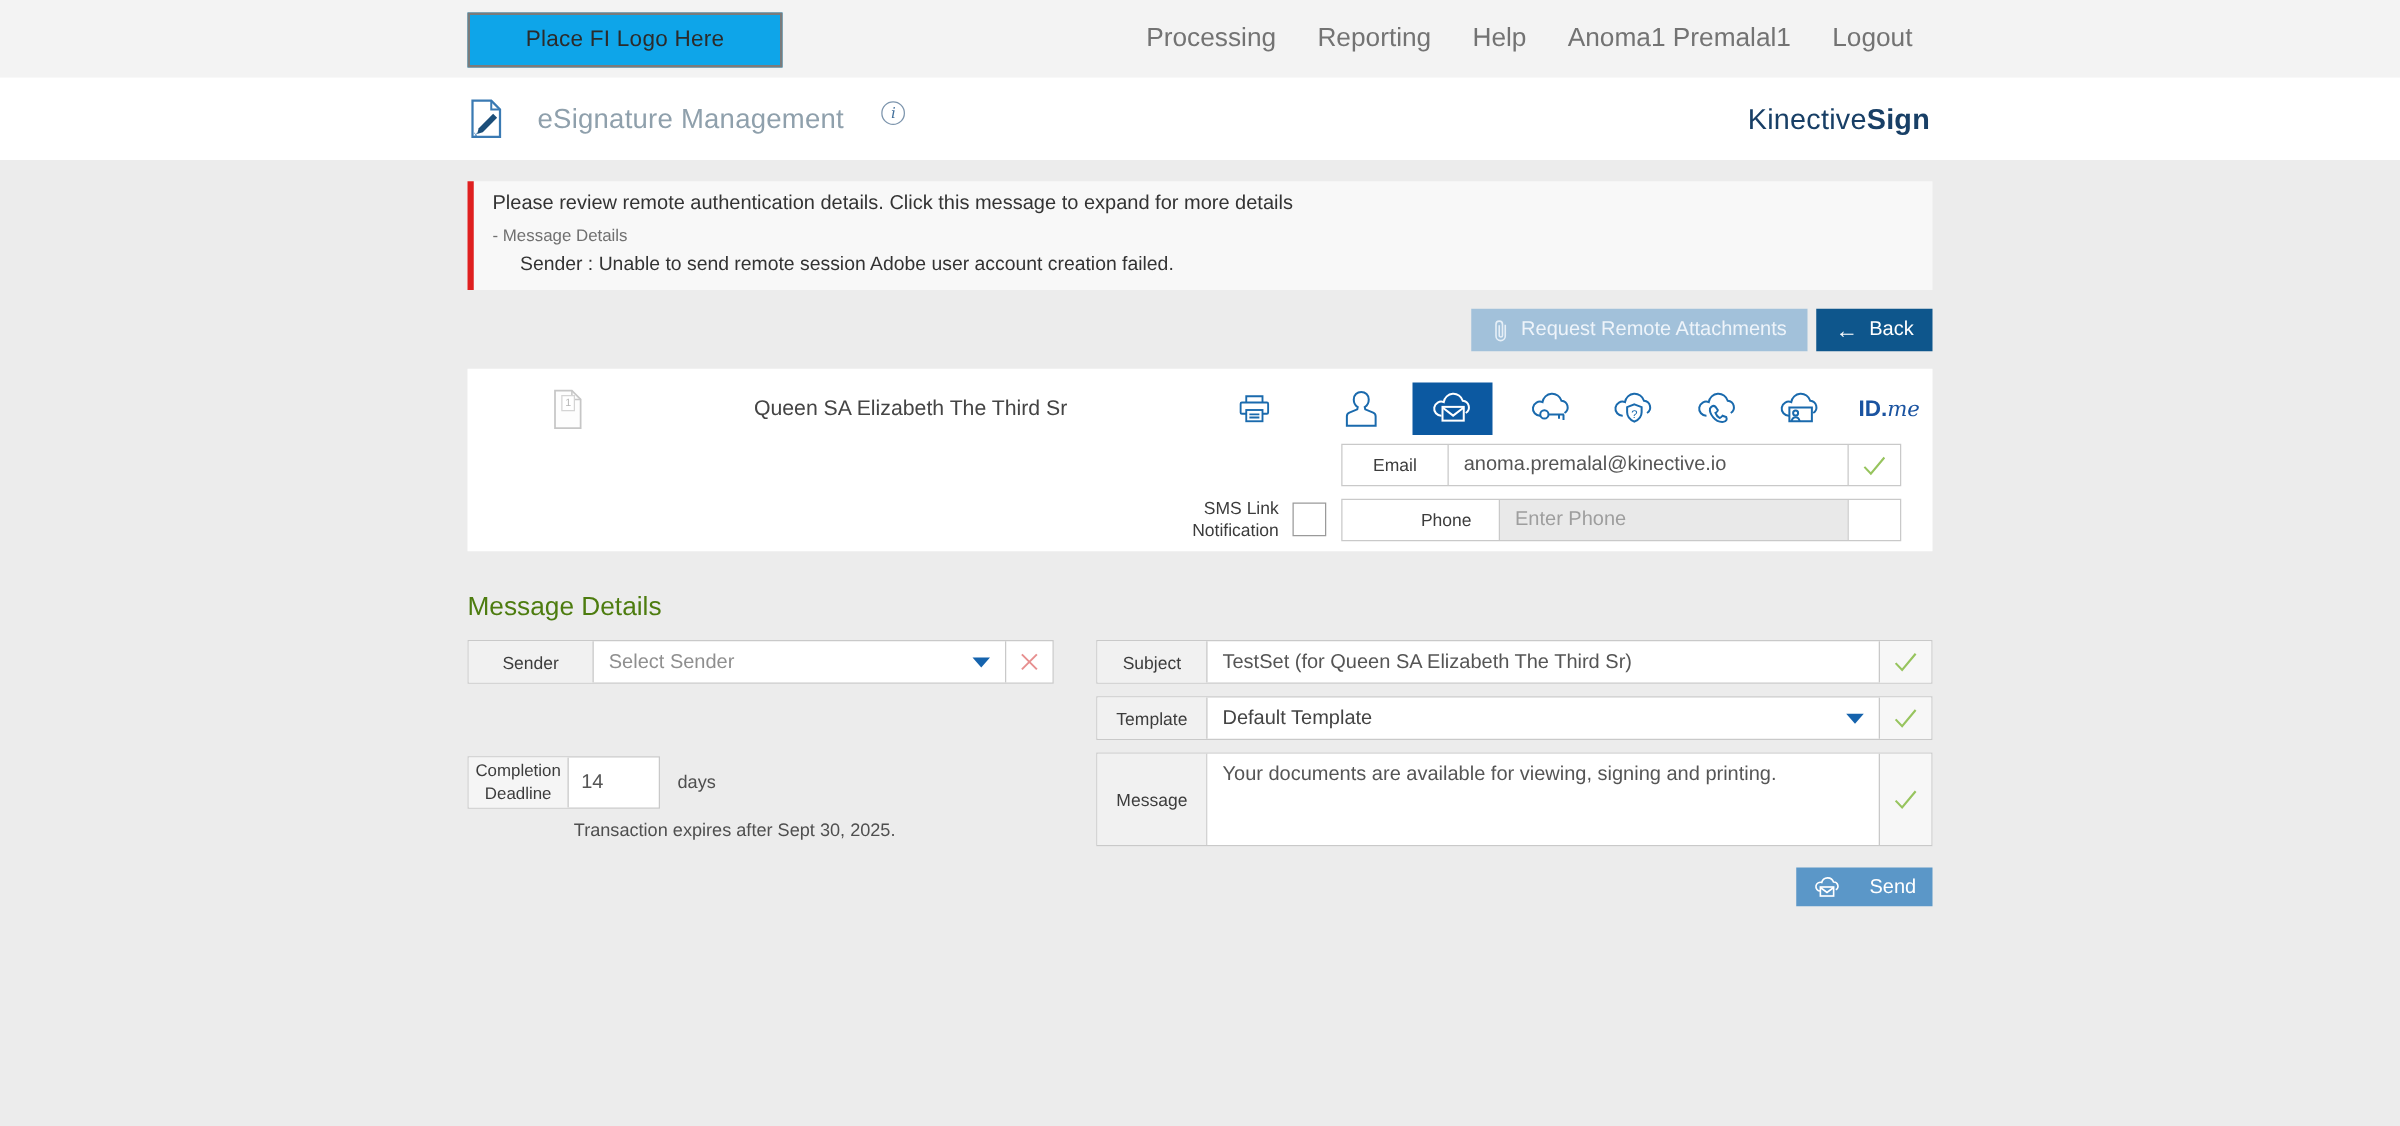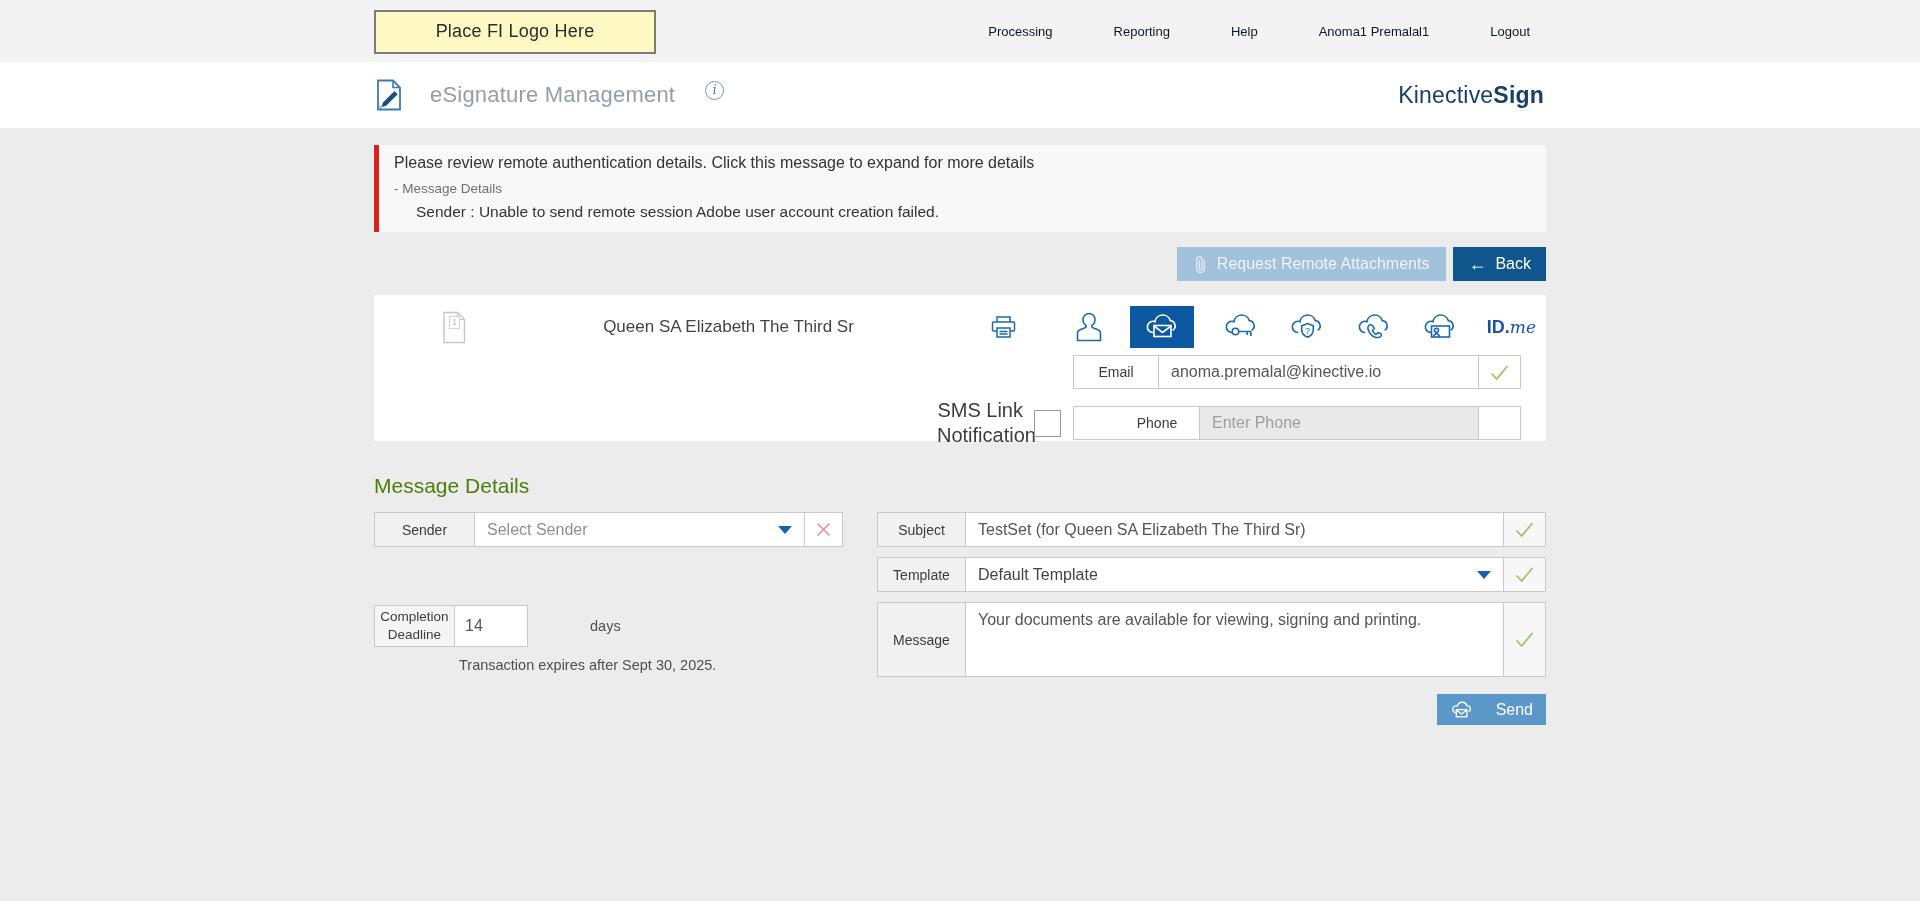--- a/index.html
+++ b/index.html
@@ -4,25 +4,25 @@
 <style>
   * { margin:0; padding:0; box-sizing:border-box; }
   html,body { width:1920px; height:901px; overflow:hidden; background:#ececec;
               font-family:"Liberation Sans", sans-serif; color:#3c3c3c; }
 
   .container { width:1172px; margin:0 auto; }
 
   
   .topbar { height:62px; background:#f3f3f3; }
   .topbar-inner { display:flex; align-items:center; justify-content:space-between; height:100%; }
-  .logo-box { margin-top:1px; width:282px; height:44px; background:#fef9c3; border:2px solid #7b7b7b;
+  .logo-box { margin-top:1px; width:252px; height:44px; background:#0ea5e9; border:2px solid #7b7b7b;
               display:flex; align-items:center; justify-content:center;
               font-size:18px; color:#2b2b2b; letter-spacing:.2px; cursor:pointer; }
   .top-nav { display:flex; align-items:center; gap:33px; padding-right:16px; }
-  .top-nav span { font-size:13px; color:#0f172a; cursor:pointer; white-space:nowrap;margin-left:28px; }
+  .top-nav span { font-size:21px; color:#737373; cursor:pointer; white-space:nowrap; }
 
   
   .header { height:66px; background:#fff; }
   .header-inner { display:flex; align-items:center; justify-content:space-between; height:100%; }
   .header-left { display:flex; align-items:center; gap:26px; }
   .app-title { font-size:22px; color:#8fa0ac; letter-spacing:.2px; }
   .info-i { display:inline-flex; align-items:center; justify-content:center; width:19px; height:19px;
             border:1.5px solid #7d95ad; border-radius:50%; color:#44719c;
             font-family:"DejaVu Serif", serif; font-style:italic; font-size:12px;
             margin-left:4px; margin-top:-10px; cursor:pointer; }
@@ -68,42 +68,42 @@
   .fr-check { width:42px; border-left:1px solid #c9c9c9; display:flex; align-items:center; justify-content:center; }
   .fr-input { flex:1; border:none; outline:none; font-size:16px; color:#555; padding:0 12px;
               font-family:inherit; background:transparent; min-width:0; }
   .fr-input::placeholder { color:#9e9e9e; }
   .fr-input:disabled { background:#e9e9e9; color:#9e9e9e; }
 
   .email-row { width:448px; height:34px; margin-left:auto; margin-right:25px; margin-top:5px; }
   .email-row .fr-label { width:85px; }
 
   .sms-row { display:flex; align-items:center; justify-content:flex-end; margin-right:25px; margin-top:9px; }
-  .sms-label { width:86px; text-align:right; font-size:20px; color:#3c3c3c; line-height:1.25; margin-right:11px; }
+  .sms-label { width:86px; text-align:right; font-size:14px; color:#3c3c3c; line-height:1.25; margin-right:11px; }
   .sms-checkbox { width:27px; height:27px; background:#fff; border:1px solid #9a9a9a; margin-right:12px; cursor:pointer; }
   .phone-row { width:448px; height:34px;padding-left:41px; }
   .phone-row .fr-label { width:85px; }
 
   
   .md-heading { margin-top:33px; font-size:21px; color:#4d7c0f; font-weight:500; }
   .md-form { margin-top:14px; display:flex; align-items:flex-start; }
   .md-left { width:469px; }
   .md-right { flex:1; margin-left:34px; display:flex; flex-direction:column; gap:10px; }
 
   .sender-row { height:35px; }
   .sender-row .fr-label { width:100px; background:#f1f1f1; }
   .xsec { width:38px; border-left:1px solid #c9c9c9; display:flex; align-items:center; justify-content:center; cursor:pointer; }
 
   .caret { width:0; height:0; border-left:7px solid transparent; border-right:7px solid transparent;
            border-top:8px solid #1563ad; margin-left:auto; cursor:pointer; }
   .select-like { cursor:pointer; }
   .placeholder { color:#8f8f8f; }
 
   .deadline-wrap { margin-top:58px; }
-  .deadline-line { display:flex; align-items:center;gap:48px; }
+  .deadline-line { display:flex; align-items:center; }
   .deadline-box { display:flex; align-items:stretch; border:1px solid #c9c9c9; height:42px; background:#fff; }
   .deadline-box .fr-label { width:80px; background:#f5f5f5; font-size:13.5px; line-height:1.3; }
   .deadline-val { width:72px; display:flex; align-items:center; padding-left:10px; font-size:16px; color:#555; }
   .days { margin-left:14px; font-size:14.5px; color:#4f4f4f; }
   .expiry { margin-top:10px; margin-left:85px; font-size:14.5px; color:#4f4f4f; }
 
   .tmpl-row, .subj-row { height:35px; }
   .tmpl-row .fr-label, .subj-row .fr-label, .msg-row .fr-label { width:88px; background:#f1f1f1; }
   .fr-check.gray { background:#f7f7f7; }
   .msg-row { height:75px; }

